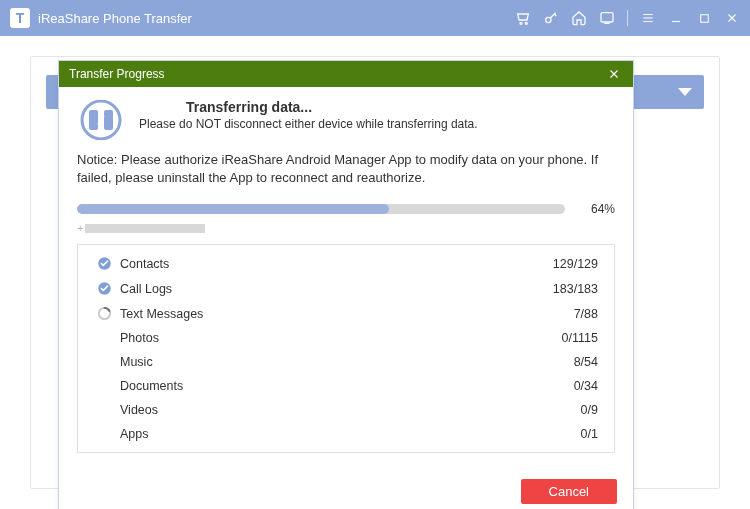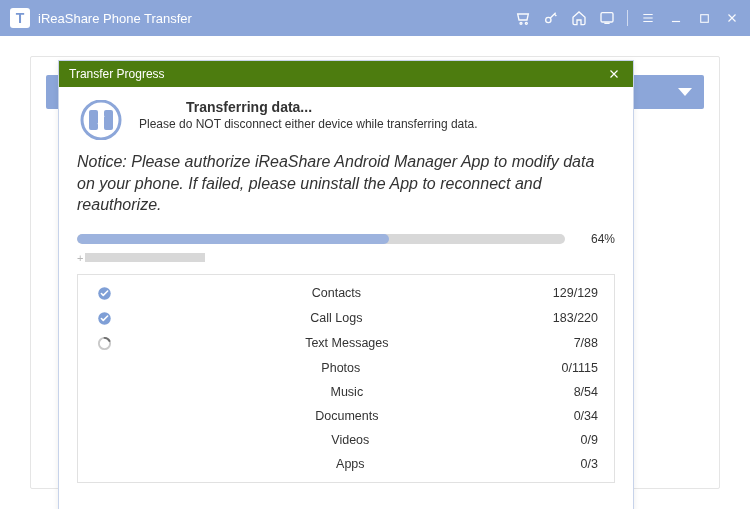--- a/index.html
+++ b/index.html
@@ -99,21 +99,21 @@
     gap: 14px;
     align-items: flex-start;
   }
   .transfer-icon {
     width: 48px; height: 42px;
     display:flex;align-items:center;justify-content:center;
     flex-shrink:0;
   }
   .transfer-title { font-size: 14px; font-weight: bold; color:#333; margin-bottom:2px;margin-left:47px;}
   .transfer-sub { font-size: 12px; color:#333;text-align:center; }
-  .notice { font-size: 16px; color:#333; margin-top:10px; line-height:1.35;font-style:italic;}
+  .notice { font-size: 13px; color:#333; margin-top:10px; line-height:1.35;}
   .progress-row { display:flex; align-items:center; margin-top:16px; gap:10px;}
   .progress-outer {
     flex:1;
     height:10px;
     background:#d8d8d8;
     border-radius:5px;
     overflow:hidden;
   }
   .progress-inner {
     height:100%;
@@ -141,21 +141,21 @@
     padding: 6px 0;
   }
   .item-row {
     display:flex;
     align-items:center;
     font-size:12.5px;
     color:#333;
     padding: 5px 16px;
   }
   .item-status { width:20px; display:flex; align-items:center; justify-content:center; flex-shrink:0;}
-  .item-label { flex:1; padding-left:6px;text-align:center;}
+  .item-label { flex:1; padding-left:6px;}
   .item-count { color:#333; }
 
   .modal-footer {
     display:flex;
     justify-content:flex-end;
     padding: 10px 16px 14px 16px;
   }
   .btn-cancel {
     background:#ef4444;
     color:#fff;
@@ -285,21 +285,21 @@
             <span class="item-count">129/129</span>
           </div>
           <div class="item-row">
             <span class="item-status">
               <svg width="15" height="15" viewBox="0 0 24 24">
                 <circle cx="12" cy="12" r="10" fill="#7f9fd6"></circle>
                 <path d="M7 12l3 3 7-7" stroke="#fff" stroke-width="2.5" fill="none" stroke-linecap="round" stroke-linejoin="round"></path>
               </svg>
             </span>
             <span class="item-label">Call Logs</span>
-            <span class="item-count">183/220</span>
+            <span class="item-count">183/183</span>
           </div>
           <div class="item-row">
             <span class="item-status">
               <svg width="15" height="15" viewBox="0 0 24 24">
                 <circle cx="12" cy="12" r="9" fill="none" stroke="#c9c9c9" stroke-width="3"></circle>
                 <path d="M12 3a9 9 0 0 1 8 5" stroke="#6e6e6e" stroke-width="3" fill="none" stroke-linecap="round"></path>
               </svg>
             </span>
             <span class="item-label">Text Messages</span>
             <span class="item-count">7/88</span>
@@ -320,21 +320,21 @@
             <span class="item-count">0/34</span>
           </div>
           <div class="item-row">
             <span class="item-status"></span>
             <span class="item-label">Videos</span>
             <span class="item-count">0/9</span>
           </div>
           <div class="item-row">
             <span class="item-status"></span>
             <span class="item-label">Apps</span>
-            <span class="item-count">0/3</span>
+            <span class="item-count">0/1</span>
           </div>
         </div>
     </div>
     <div class="modal-footer">
       <button class="btn-cancel">Cancel</button>
     </div>
   </div>
 </div>
 
 </body></html>

